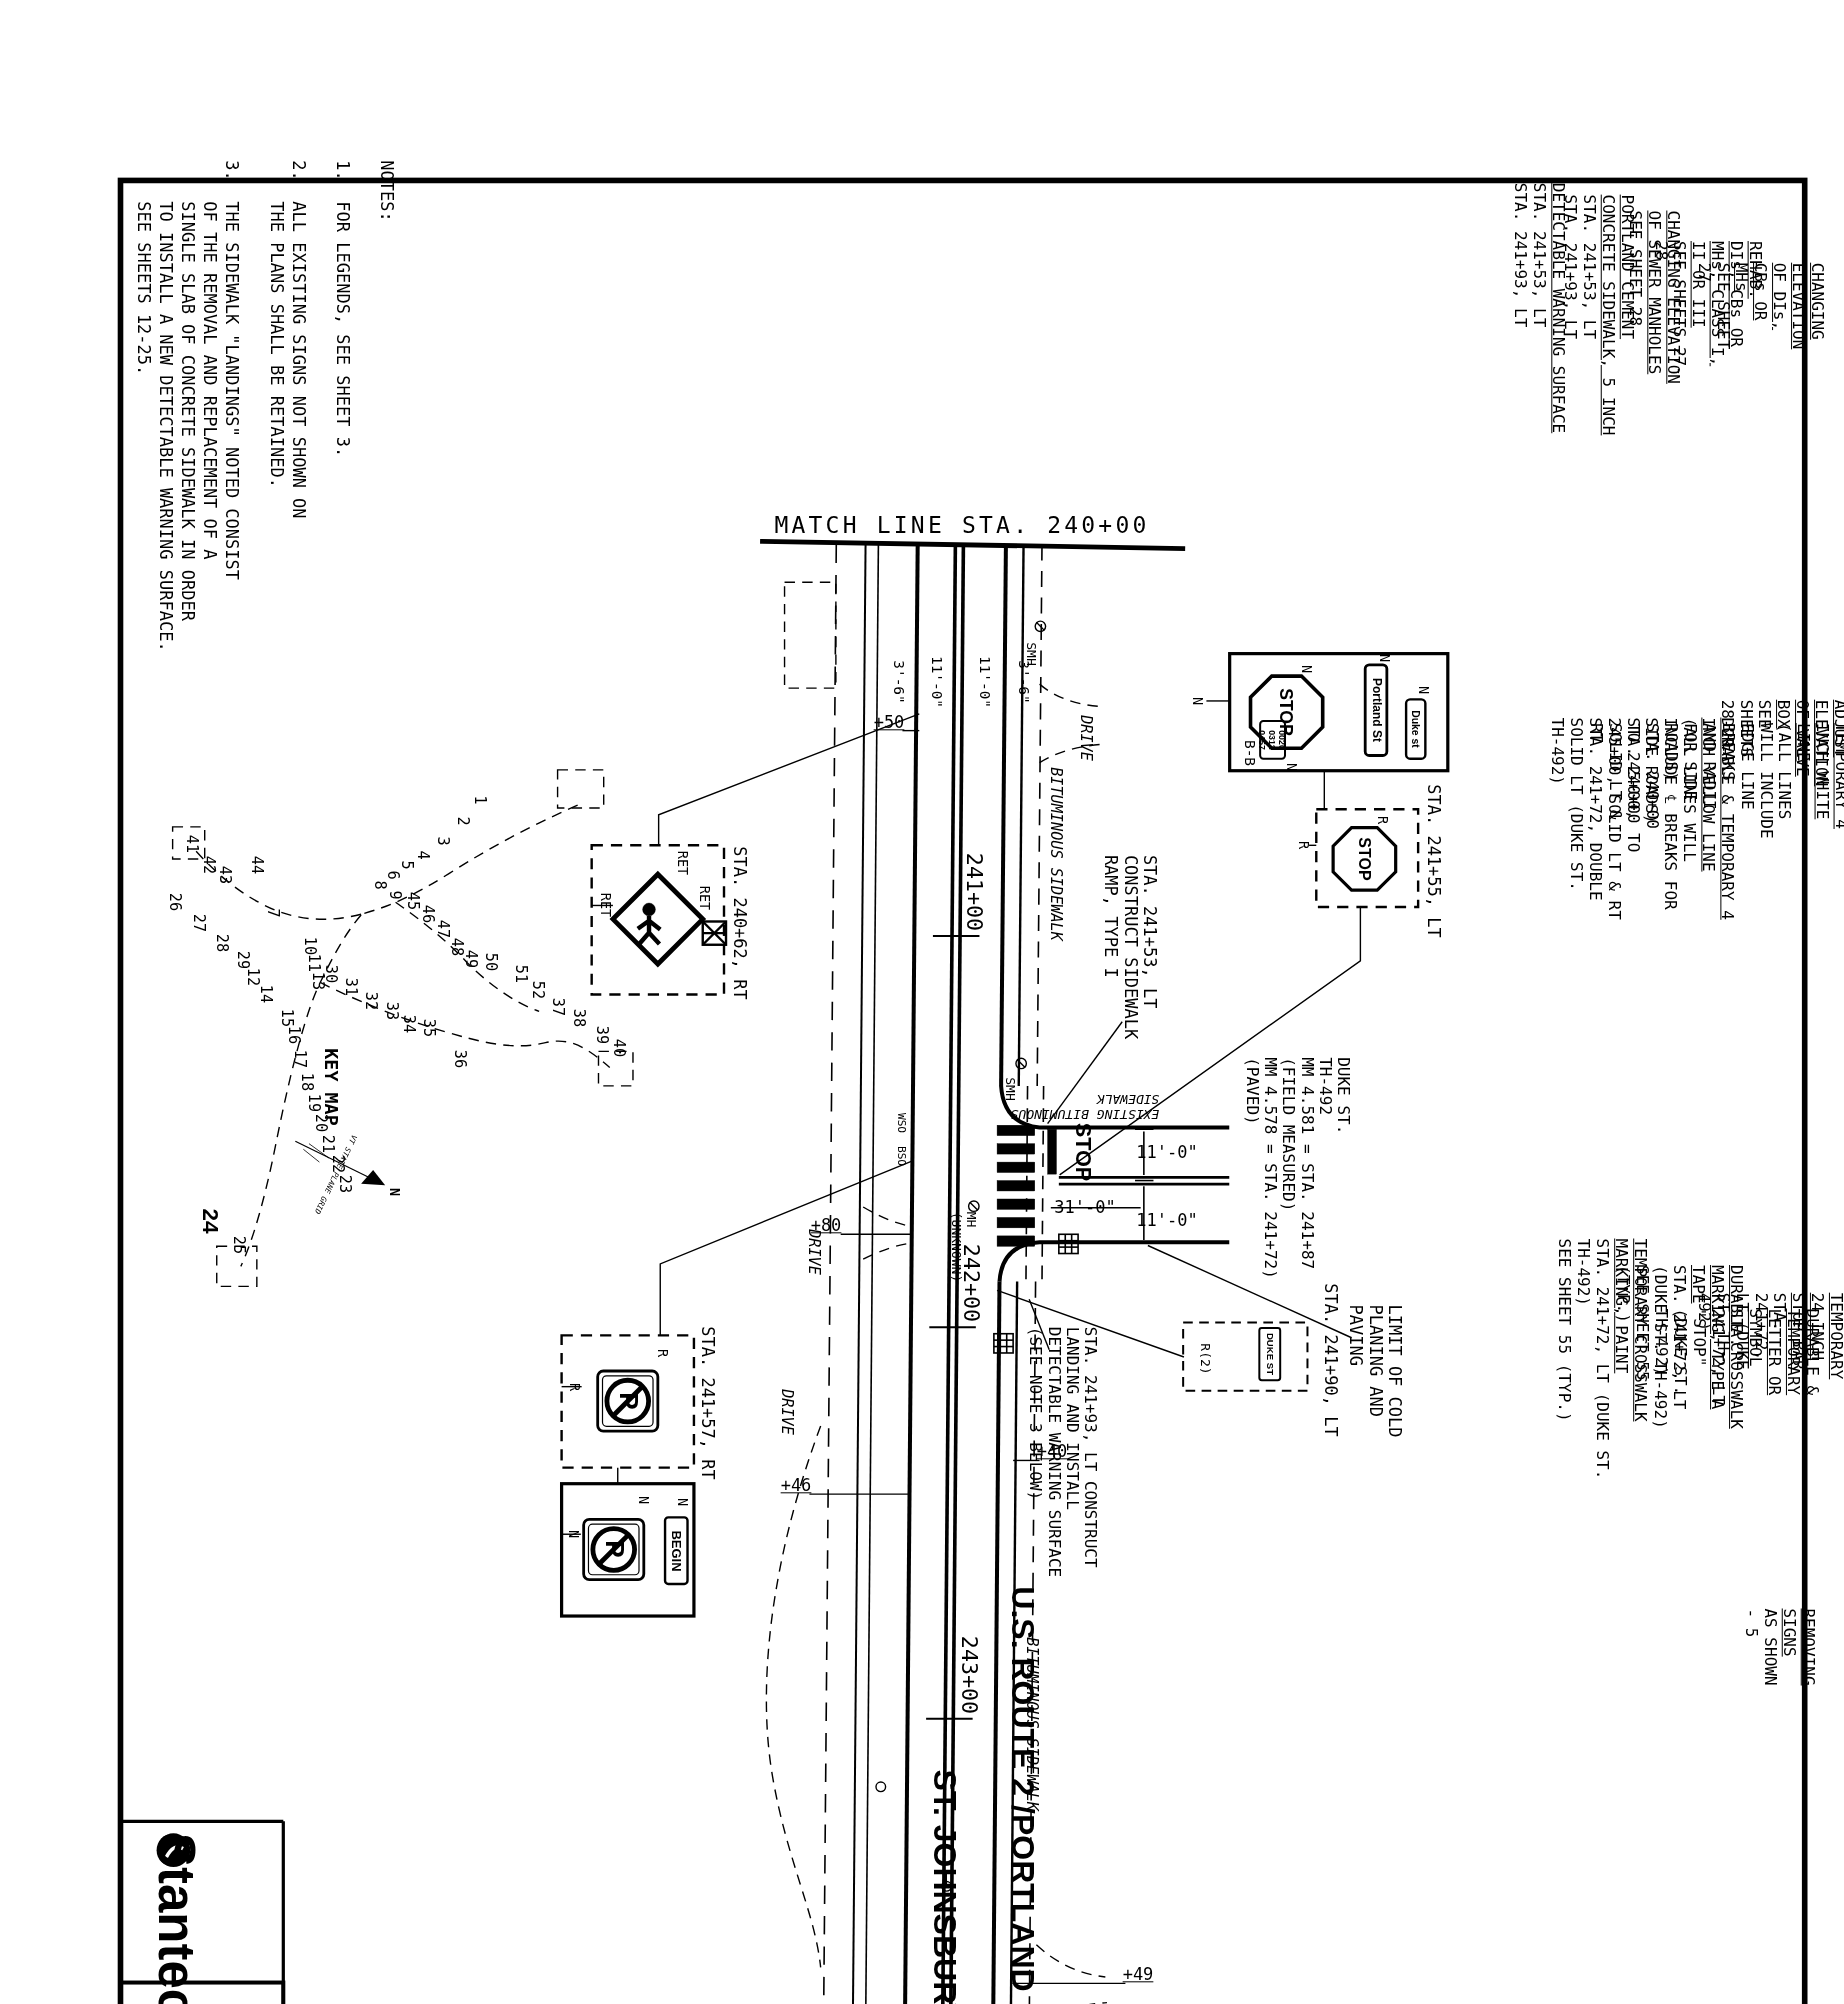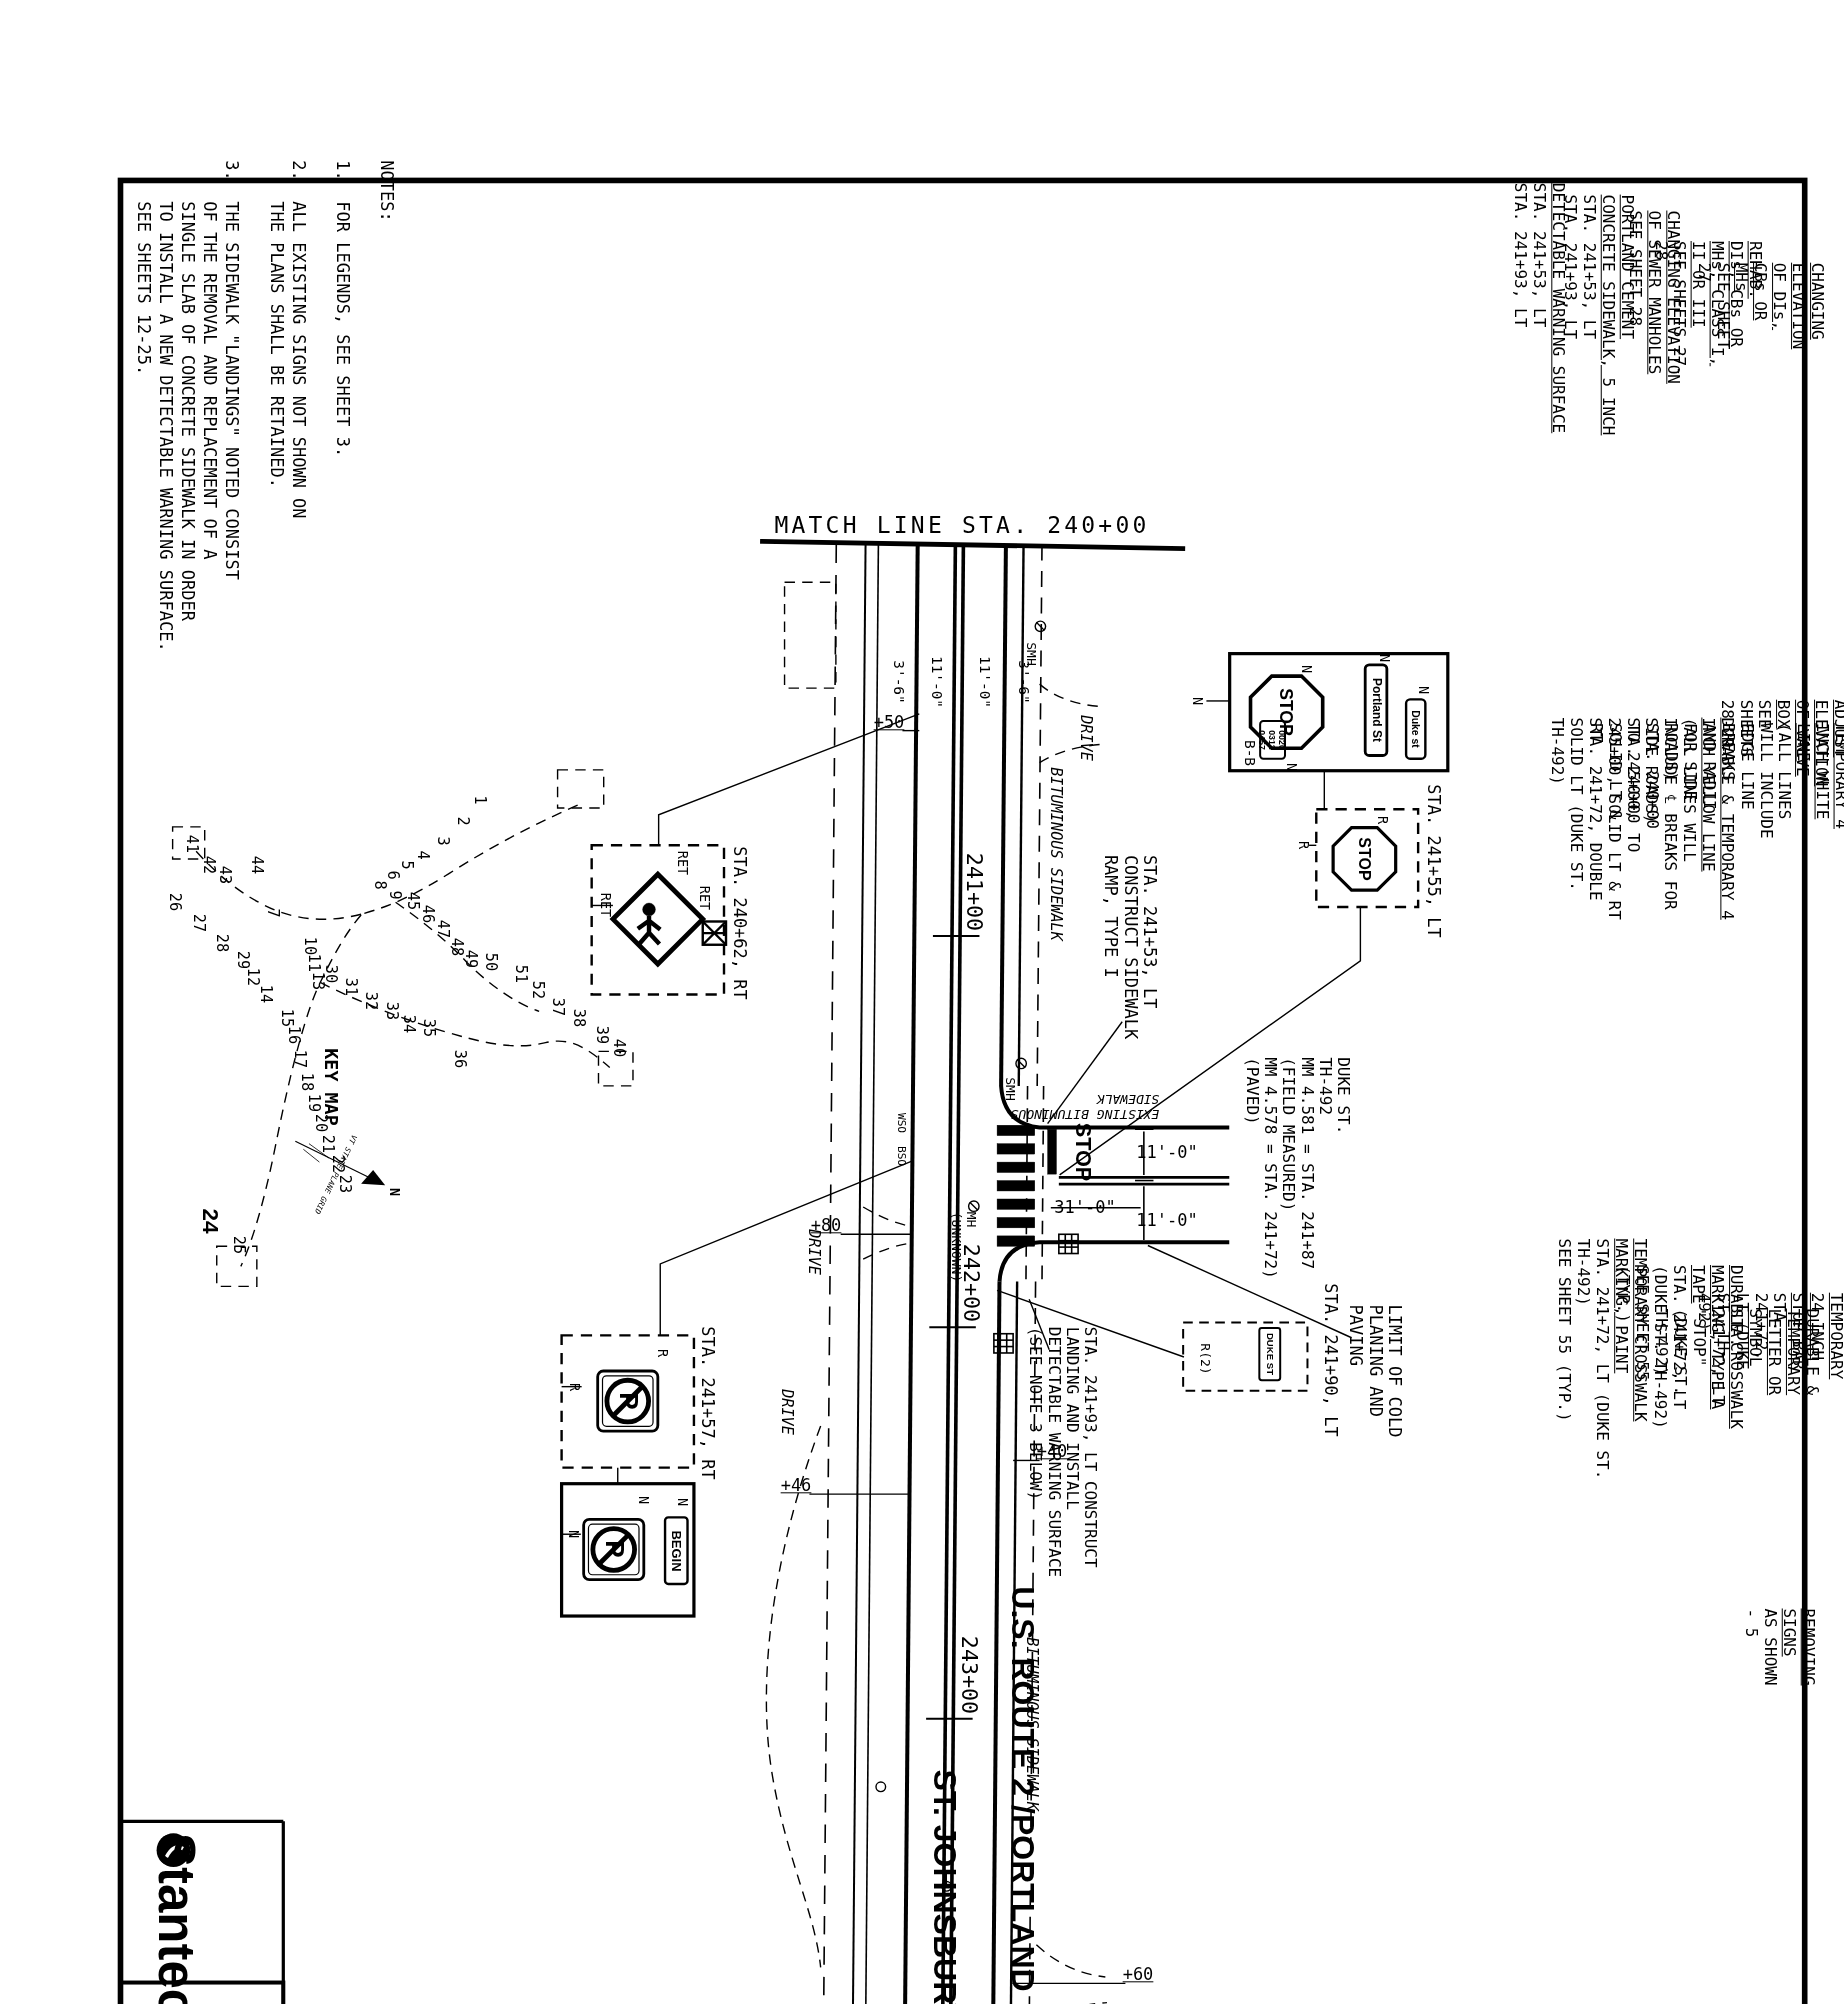--- a/index.html
+++ b/index.html
@@ -272,21 +272,21 @@
       <div class="lbl" style="left: 786px; top: 1412px; position: absolute; transform: translate(-50%, -50%) rotate(90deg); font-size: 15.2px; font-style: italic;">DRIVE</div>
 
       <div class="lbl" style="left: 889px; top: 723px; position: absolute; transform: translate(-50%, -50%) rotate(0deg); font-size: 17px; text-decoration: underline;">+50</div>
 
       <div class="lbl" style="left: 826px; top: 1226px; position: absolute; transform: translate(-50%, -50%) rotate(0deg); font-size: 17px; text-decoration: underline;">+80</div>
 
       <div class="lbl" style="left: 796px; top: 1486px; position: absolute; transform: translate(-50%, -50%) rotate(0deg); font-size: 17px; text-decoration: underline;">+46</div>
 
       <div class="lbl" style="left: 1052px; top: 1452px; position: absolute; transform: translate(-50%, -50%) rotate(0deg); font-size: 17px; text-decoration: underline;">+40</div>
 
-      <div class="lbl" style="left: 1138px; top: 1975px; position: absolute; transform: translate(-50%, -50%) rotate(0deg); font-size: 17px; text-decoration: underline;">+60</div>
+      <div class="lbl" style="left: 1138px; top: 1975px; position: absolute; transform: translate(-50%, -50%) rotate(0deg); font-size: 17px; text-decoration: underline;">+49</div>
 
       <div class="lbl" style="left: 1031px; top: 654px; position: absolute; transform: translate(-50%, -50%) rotate(90deg); font-size: 13px;">SMH</div>
 
       <div class="lbl" style="left: 1010px; top: 1089px; position: absolute; transform: translate(-50%, -50%) rotate(90deg); font-size: 13px;">SMH</div>
 
       <div class="lbl" style="left: 963px; top: 1247px; position: absolute; transform: translate(-50%, -50%) rotate(90deg); font-size: 13px;">MH
 (UNKNOWN)</div>
 
       <div class="lbl" style="left: 901px; top: 1123px; position: absolute; transform: translate(-50%, -50%) rotate(90deg); font-size: 11.2px;">WSO</div>
 

